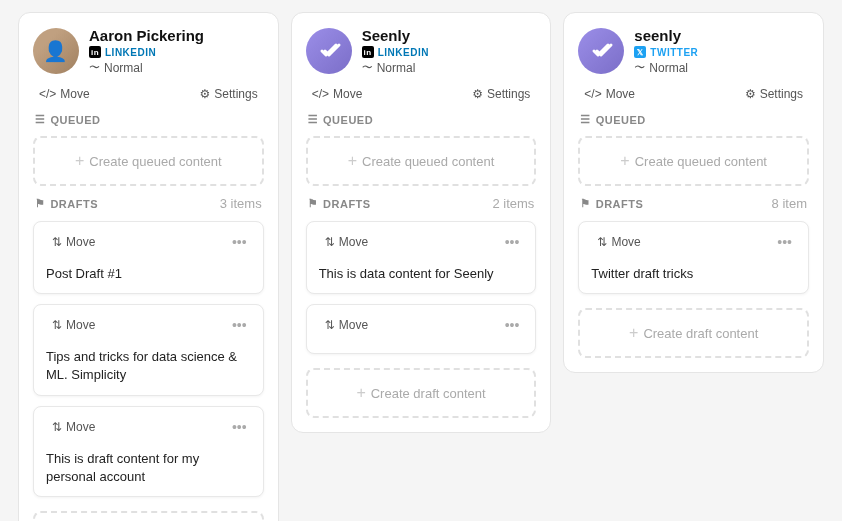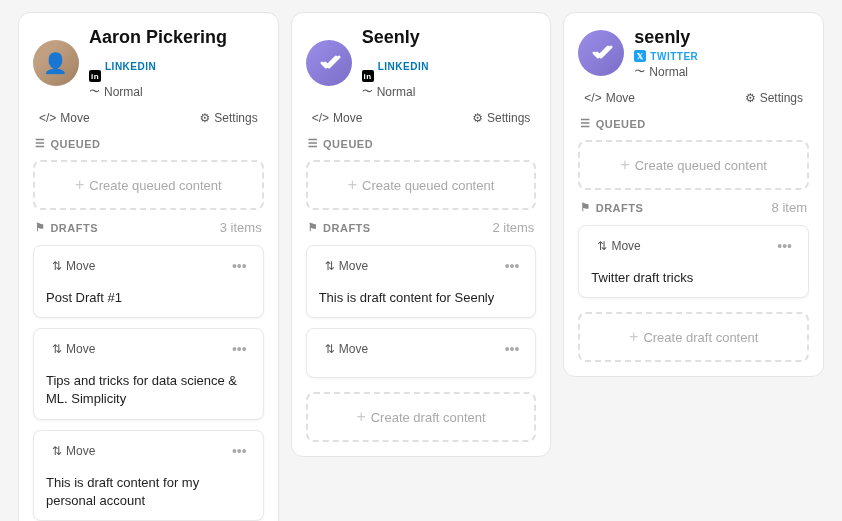--- a/index.html
+++ b/index.html
@@ -51,21 +51,21 @@
       display: flex;
       align-items: center;
       justify-content: center;
     }
     .profile-info {
       display: flex;
       flex-direction: column;
       gap: 2px;
     }
     .profile-name {
-      font-size: 18px;
+      font-size: 15px;
       font-weight: 700;
       color: #111;
     }
     .social-badge {
       display: flex;
       align-items: center;
       gap: 4px;
       font-size: 10px;
       font-weight: 600;
       letter-spacing: 0.5px;
@@ -75,21 +75,21 @@
     .social-icon {
       width: 12px;
       height: 12px;
       border-radius: 2px;
       display: inline-flex;
       align-items: center;
       justify-content: center;
       font-size: 8px;
       font-weight: 900;
     }
-    .linkedin-icon { background: #000000; color: white; margin-top: 20px; }
+    .linkedin-icon { background: #000000; color: white; }
     .twitter-icon { background: #1da1f2; color: white; }
     .normal-badge {
       display: flex;
       align-items: center;
       gap: 4px;
       font-size: 12px;
       color: #555;
     }
     .wave-icon { font-size: 11px; }
     .top-actions {
@@ -351,21 +351,21 @@
     </div>
 
       <div class="draft-card">
         <div class="draft-card-header">
           <button class="move-btn">
             <span>⇅</span>
             Move
           </button>
           <button class="dots-btn">•••</button>
         </div>
-        <div class="draft-content">This is draft content for Seenly</div>
+        <div class="draft-content">This is data content for Seenly</div>
       </div>
 
       <div class="draft-card">
         <div class="draft-card-header">
           <button class="move-btn">
             <span>⇅</span>
             Move
           </button>
           <button class="dots-btn">•••</button>
         </div>

